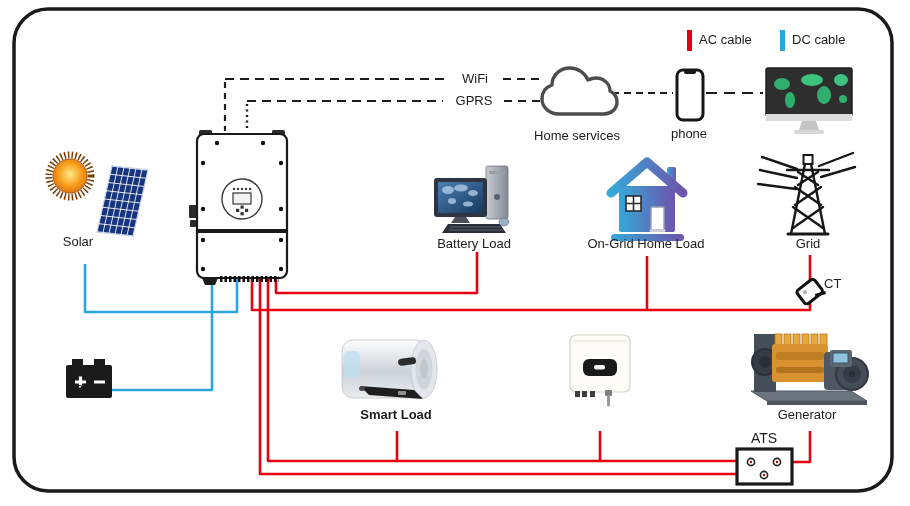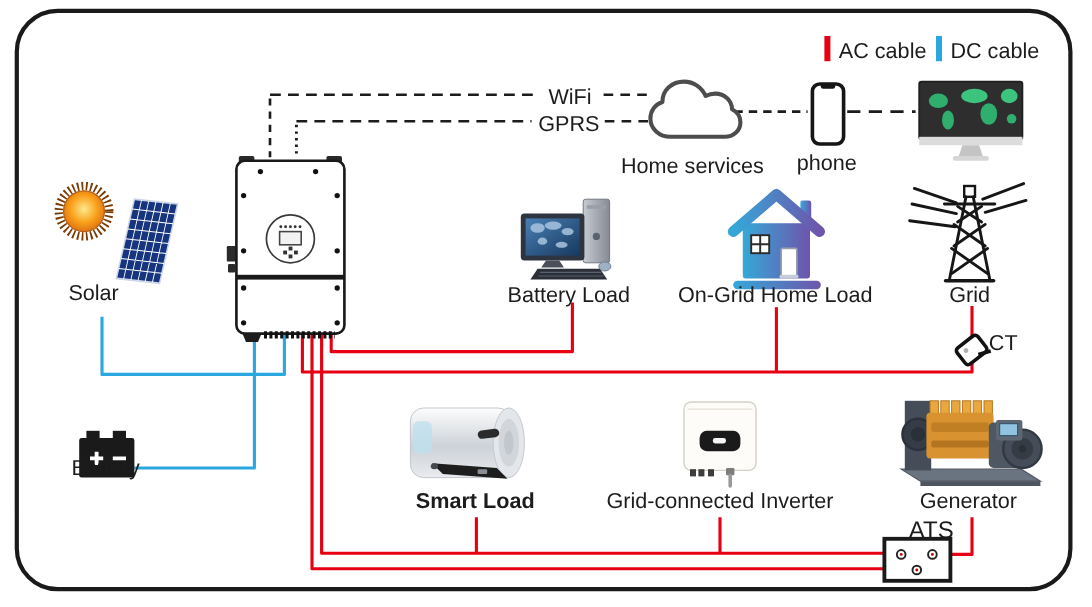--- a/index.html
+++ b/index.html
@@ -1,18 +1,18 @@
 <!DOCTYPE html>
 <html><head>
 <meta charset="utf-8">
 <style>
   html,body{margin:0;padding:0;background:#ffffff;}
   .canvas{position:relative;width:910px;height:506px;background:#ffffff;overflow:hidden;
           font-family:"Liberation Sans",sans-serif;}
-  .lbl{position:absolute;color:#1c1c1c;font-size:18px;line-height:1.1;white-space:nowrap;
+  .lbl{position:absolute;color:#1c1c1c;font-size:13px;line-height:1.1;white-space:nowrap;
        transform:translateX(-50%);}
   .lbl.left{transform:none;}
   .legend-swatch{position:absolute;width:5px;height:21px;}
   .swatch-ac{left:687px;top:30px;background:#e60012;}
   .swatch-dc{left:780px;top:30px;background:#2aa7df;}
   svg{position:absolute;left:0;top:0;}
 </style>
 </head>
 <body>
 
@@ -263,23 +263,22 @@
 
 <div class="lbl" style="left:78px;top:235px;text-align:center;">Solar</div>
 <div class="lbl" style="left:88px;top:381px;">Battery</div>
 <div class="lbl" style="left:474px;top:237px;">Battery Load</div>
 <div class="lbl" style="left:646px;top:237px;">On-Grid Home Load</div>
 <div class="lbl" style="left:808px;top:237px;">Grid</div>
 <div class="lbl left" style="left:824px;top:277px;">CT</div>
 <div class="lbl" style="left:577px;top:129px;">Home services</div>
 <div class="lbl" style="left:689px;top:127px;">phone</div>
 <div class="lbl" style="left:396px;top:408px;font-weight:bold;">Smart Load</div>
-<div class="lbl" style="left:600px;top:408px;">Grid-connected Inverter</div>
 <div class="lbl" style="left:807px;top:408px;">Generator</div>
-<div class="lbl" style="left:764px;top:431px;font-size:20px;margin-left:12px;">ATS</div>
+<div class="lbl" style="left:764px;top:431px;font-size:14px;">ATS</div>
 <div class="lbl" style="left:475px;top:72px;">WiFi</div>
 <div class="lbl" style="left:474px;top:94px;">GPRS</div>
 
 <span class="legend-swatch swatch-ac"></span>
 <div class="lbl left" style="left:699px;top:33px;">AC cable</div>
 <span class="legend-swatch swatch-dc"></span>
 <div class="lbl left" style="left:792px;top:33px;">DC cable</div>
 
 </div>
 

